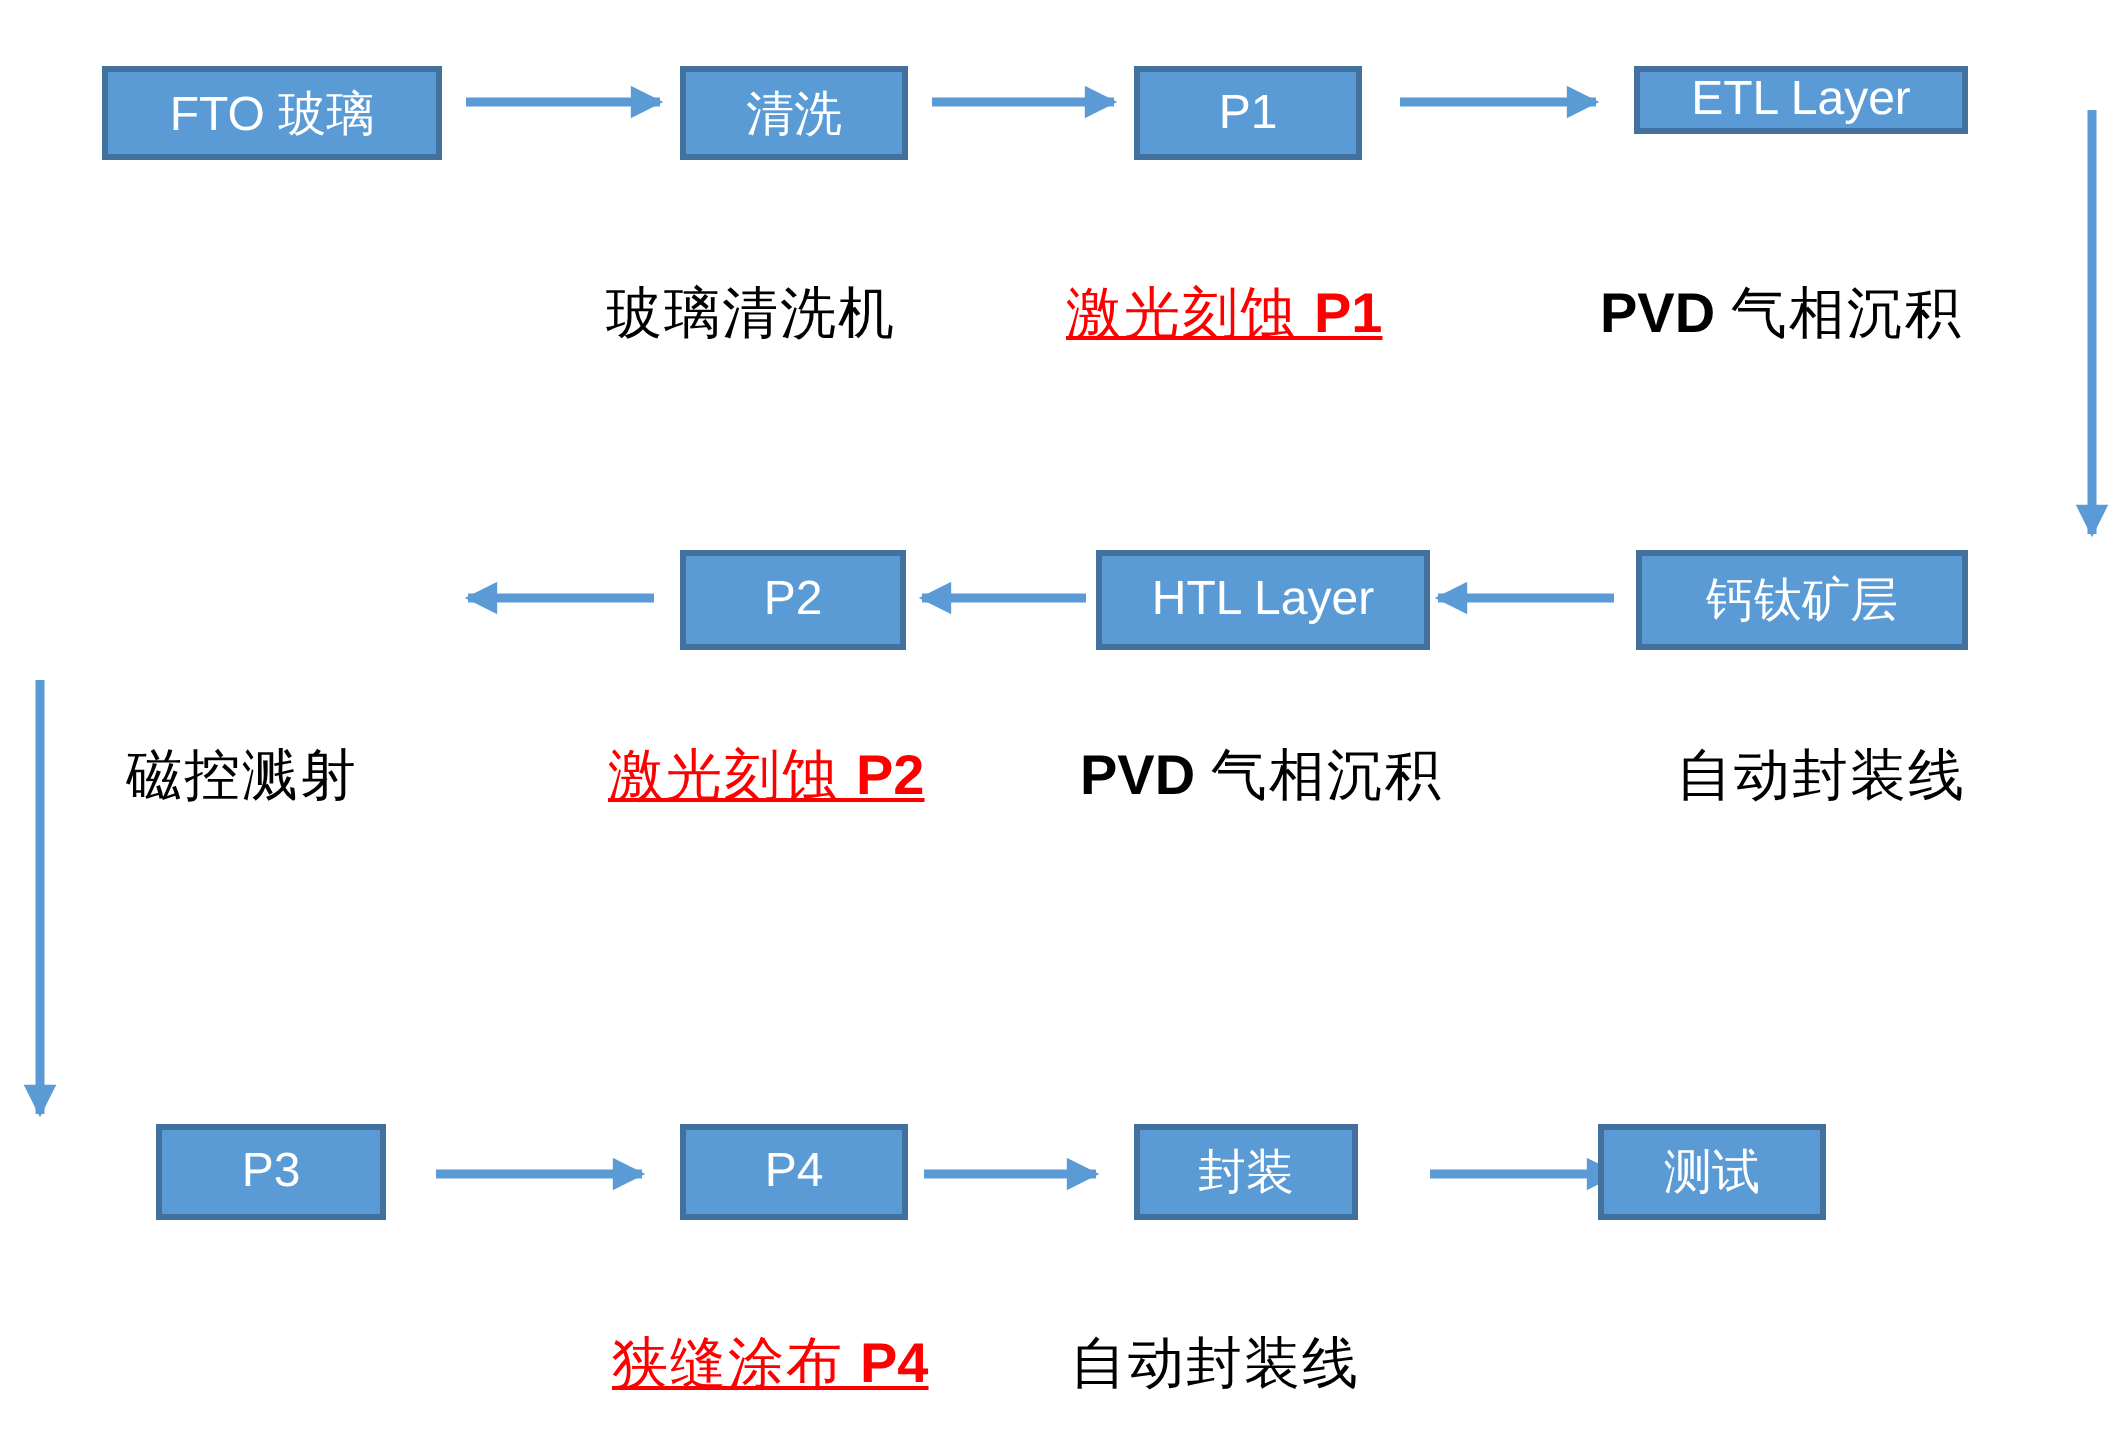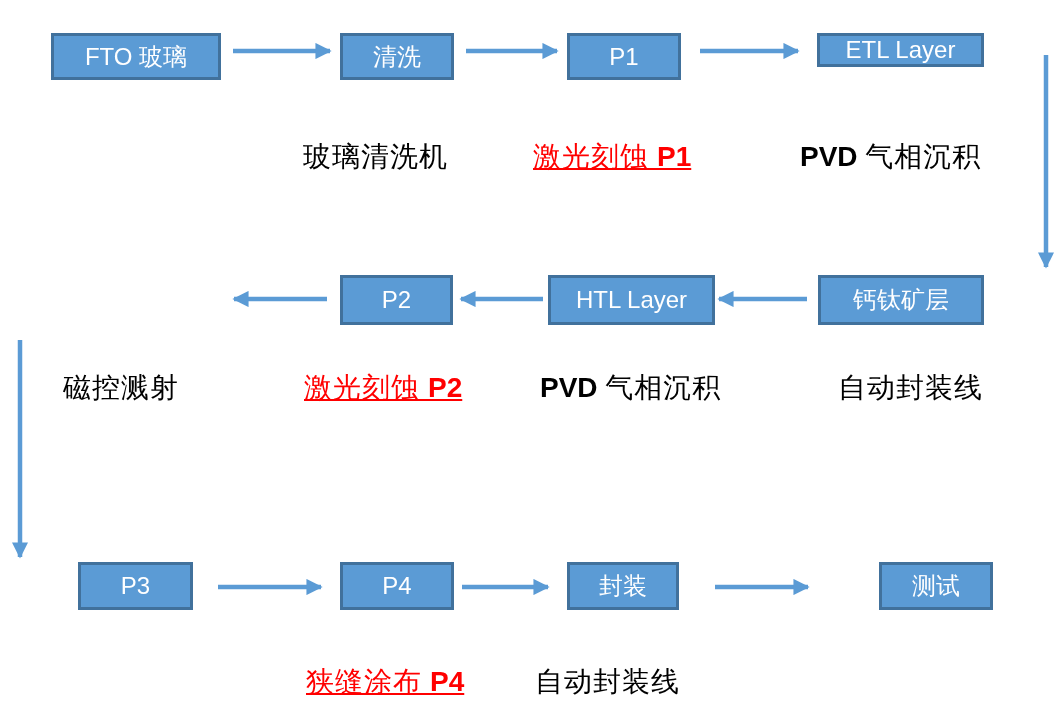--- a/index.html
+++ b/index.html
@@ -110,21 +110,21 @@
 
   <div class="flow-box" style="left:78px; top:562px; width:115px; height:48px">
     <span class="box-label">P3</span>
   </div>
   <div class="flow-box" style="left:340px; top:562px; width:114px; height:48px">
     <span class="box-label">P4</span>
   </div>
   <div class="flow-box" style="left:567px; top:562px; width:112px; height:48px">
     <span class="box-label">封装</span>
   </div>
-  <div class="flow-box" style="left:879px; top:562px; width:114px; height:48px">
+  <div class="flow-box" style="left:799px; top:562px; width:114px; height:48px">
     <span class="box-label">测试</span>
   </div>
 
   <div class="ann black" style="left:303px; top:141px">
     <span class="cjk">玻璃清洗机</span>
   </div>
   <div class="ann red" style="left:533px; top:141px">
     <span class="cjk">激光刻蚀 </span><span class="latin">P1</span>
   </div>
   <div class="ann black" style="left:800px; top:141px">

